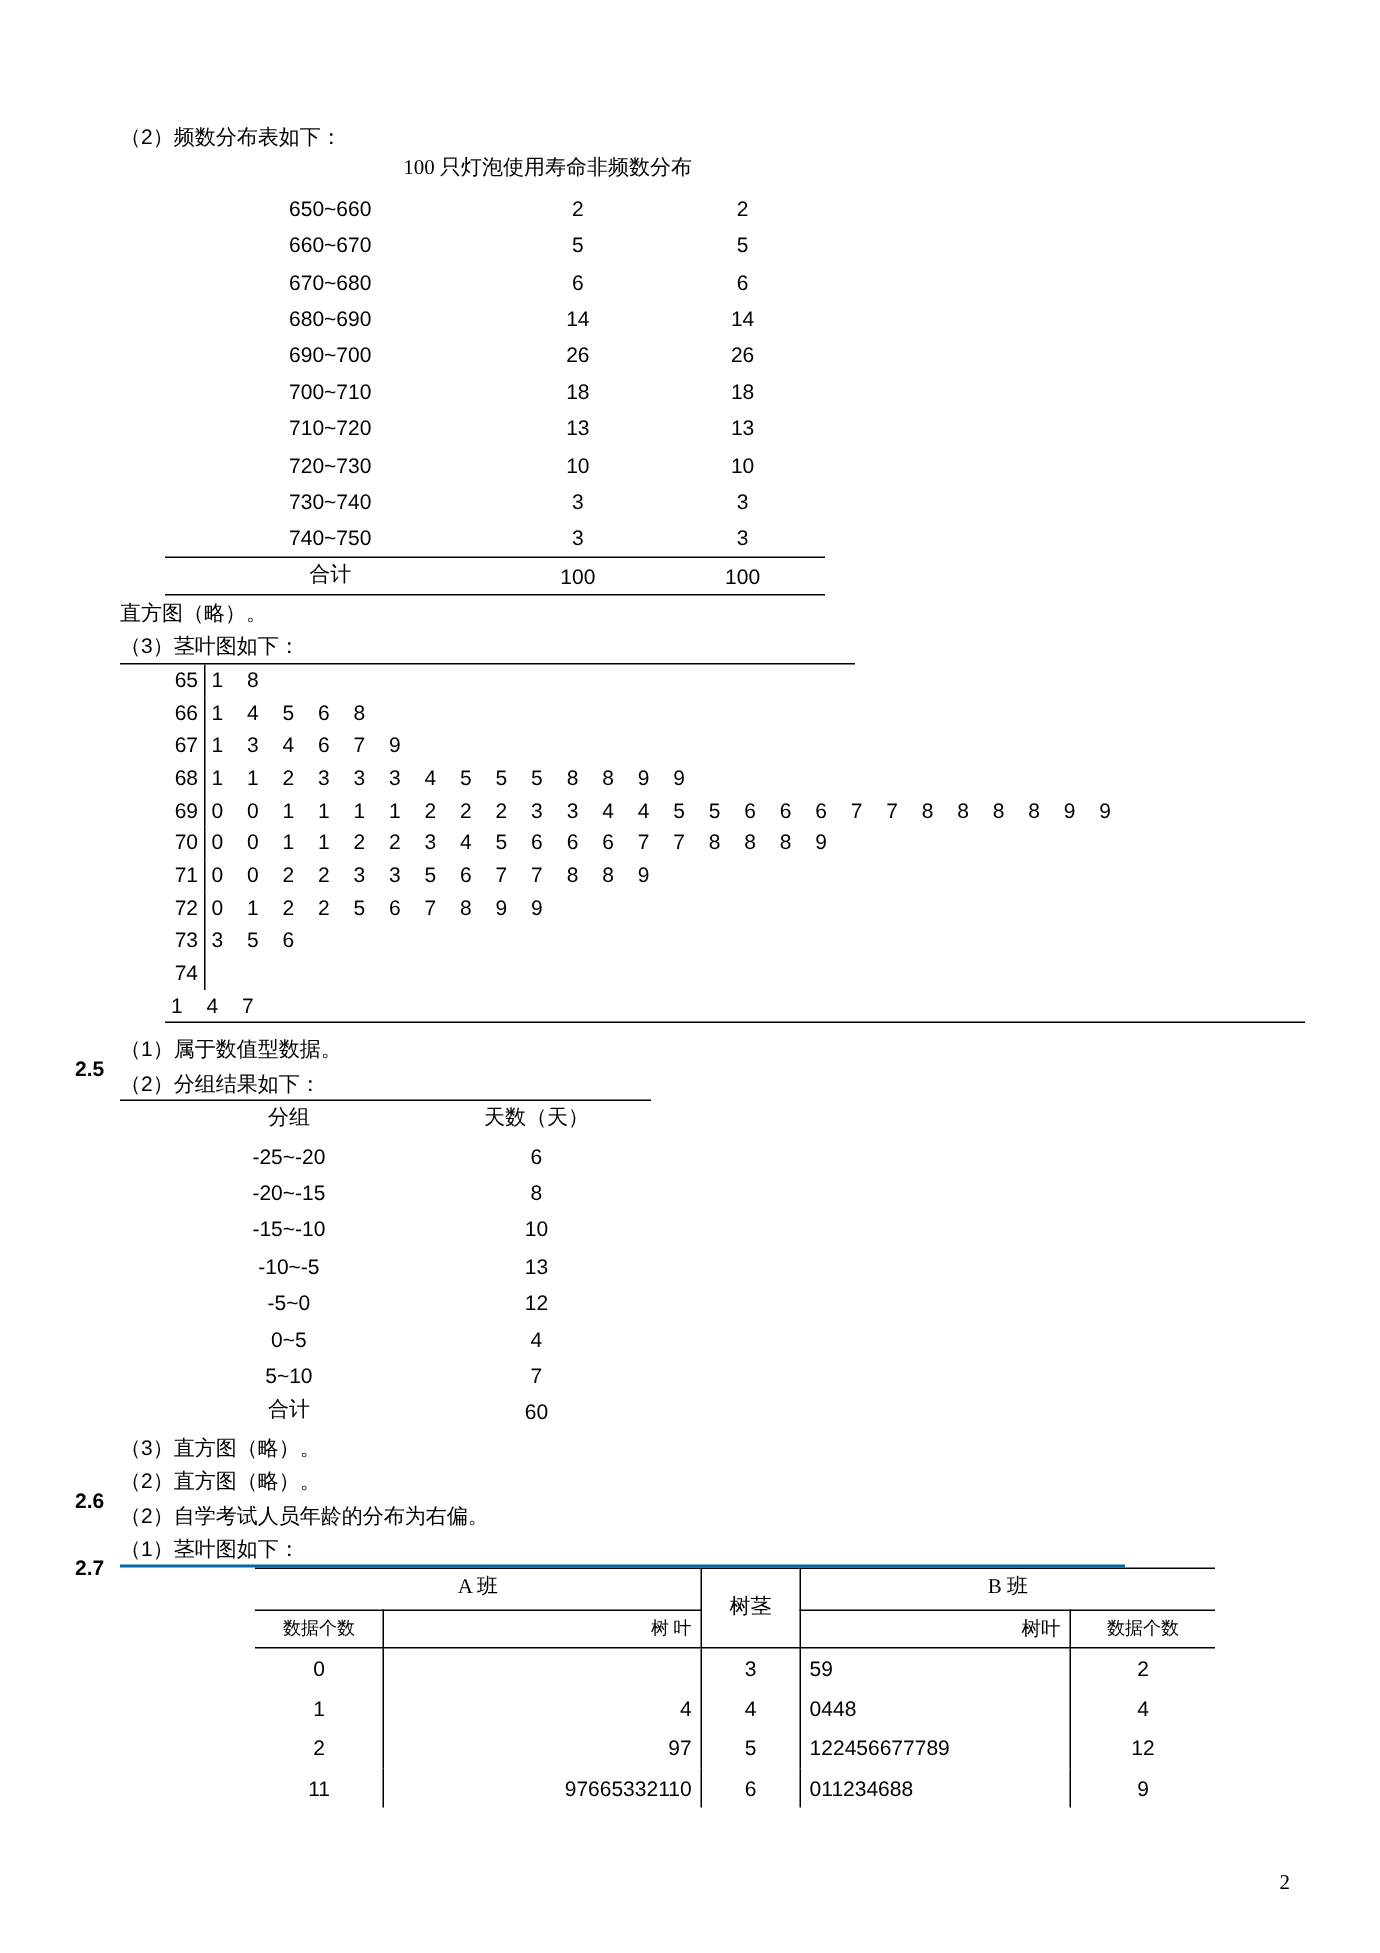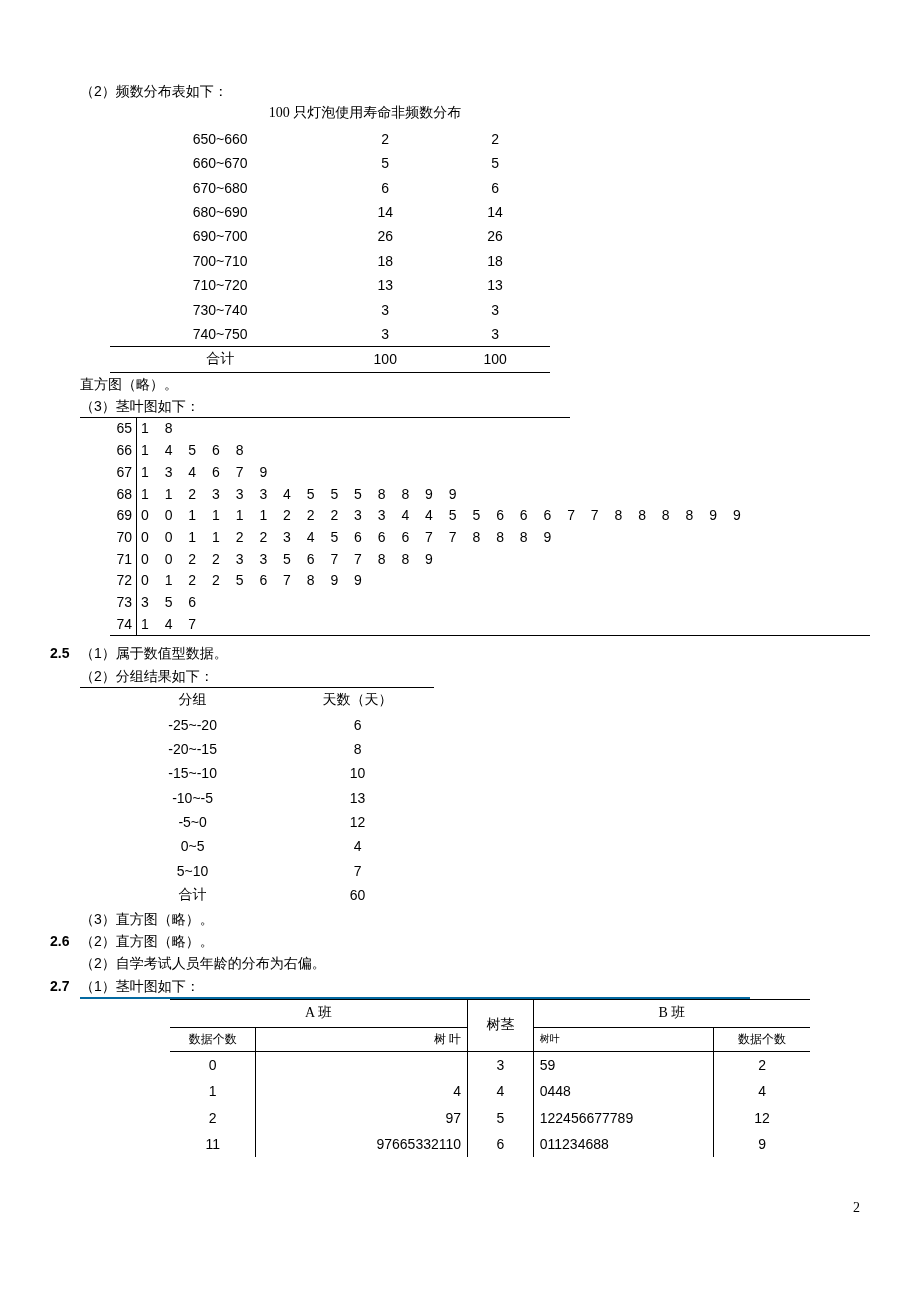--- a/index.html
+++ b/index.html
@@ -5,21 +5,21 @@
   body {
     font-family: "SimSun", "宋体", Arial, sans-serif;
     font-size: 14px;
     background: #fff;
     color: #000;
     margin: 0;
     padding: 80px 50px 40px 50px;
     width: 820px;
     line-height: 1.6;
   }
-  .qnum { font-weight: bold; font-family: Arial, sans-serif; position: absolute; }
+  .qnum { font-weight: bold; font-family: Arial, sans-serif; position: absolute; margin-top: 13px; }
   .section { position: relative; }
   .section-body { margin-left: 30px; }
   table { border-collapse: collapse; }
   .freq-table { margin-left: 30px; width: 440px; font-family: Arial, sans-serif; }
   .freq-table caption { text-align: center; padding-left: 70px; font-family: "SimSun", "宋体"; margin-bottom: 2px; }
   .freq-table th, .freq-table td { text-align: center; padding: 1px 4px; font-weight: normal; }
   .freq-table .hline-top { border-top: 1px solid #000; }
   .freq-table .hline-bottom { border-bottom: 1px solid #000; }
   .freq-table th { font-family: "SimSun", "宋体"; }
 
@@ -84,20 +84,25 @@
             <td>700~710</td>
             <td>18</td>
             <td>18</td>
           </tr>
       <tr>
             <td>710~720</td>
             <td>13</td>
             <td>13</td>
           </tr>
       <tr>
+            <td>720~730</td>
+            <td>10</td>
+            <td>10</td>
+          </tr>
+      <tr>
             <td>730~740</td>
             <td>3</td>
             <td>3</td>
           </tr>
       <tr class="hline-bottom">
             <td>740~750</td>
             <td>3</td>
             <td>3</td>
           </tr>
       <tr class="hline-bottom">
@@ -140,21 +145,21 @@
           <div class="leaf">0 0 2 2 3 3 5 6 7 7 8 8 9</div>
         </div>
       <div class="stemleaf-row">
           <div class="stem">72</div>
           <div class="leaf">0 1 2 2 5 6 7 8 9 9</div>
         </div>
       <div class="stemleaf-row">
           <div class="stem">73</div>
           <div class="leaf">3 5 6</div>
         </div>
-      <div class="stemleaf-row" style="border-bottom:1px solid #000;">
+      <div class="stemleaf-row" style="border-bottom:1px solid #000;flex-direction:column;">
           <div class="stem">74</div>
           <div class="leaf">1 4 7</div>
         </div>
     </div>
   </div>
 </div>
 
 <div class="section">
   <span class="qnum">2.5</span>
   <div class="section-body">
@@ -219,21 +224,21 @@
     <table class="back-table">
       <tbody>
           <tr>
         <th colspan="2" class="vline-r" style="border-bottom:1px solid #000">A 班</th>
         <th rowspan="2" class="vline-r" style="border-bottom:1px solid #000">树茎</th>
         <th colspan="2" style="border-bottom:1px solid #000">B 班</th>
       </tr>
       <tr>
         <th class="a-count vline-r" style="font-size:12px;border-bottom:1px solid #000">数据个数</th>
         <th class="a-leaf vline-r" style="font-size:12px;border-bottom:1px solid #000">树 叶</th>
-        <th class="b-leaf vline-r" style="font-size:10px;text-align:left;border-bottom:1px solid #000">树叶</th>
+        <th class="b-leaf vline-r" style="font-size:13px;text-align:right;border-bottom:1px solid #000">树叶</th>
         <th class="b-count" style="font-size:12px;border-bottom:1px solid #000">数据个数</th>
       </tr>
       <tr>
         <td class="a-count vline-r">0</td>
         <td class="a-leaf vline-r"></td>
         <td class="stemcol vline-r">3</td>
         <td class="b-leaf vline-r">59</td>
         <td class="b-count">2</td>
       </tr>
       <tr>

